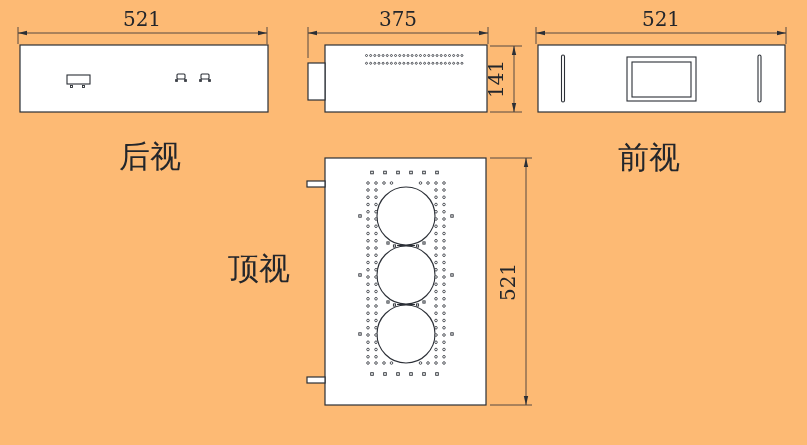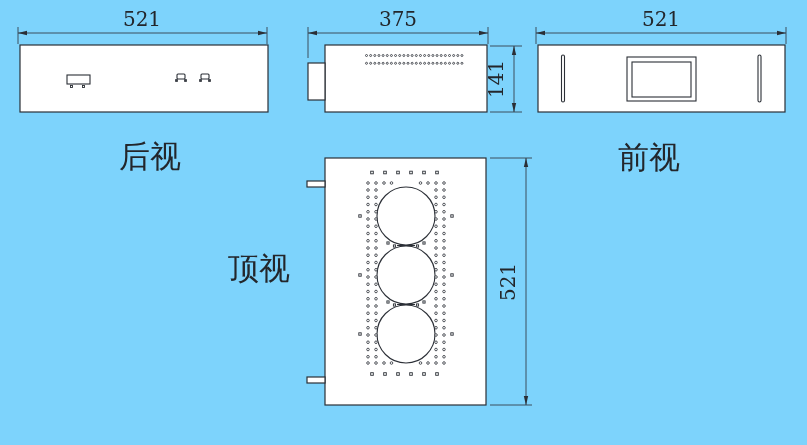--- a/index.html
+++ b/index.html
@@ -1,17 +1,17 @@
 <!DOCTYPE html>
 <html style="--line: #2b2f36;"><head>
 <meta charset="utf-8">
 <style>
   :root { --line:#2b2f36; --text:#23262b; }
   html,body { margin:0; padding:0; background:#ffffff; }
-  .stage { width:807px; height:445px; position:relative; background:#7dd3fc; overflow:hidden; }
+  .stage { width:807px; height:445px; position:relative; background:#fdba74; overflow:hidden; }
   svg { display:block; }
   .outline { fill:#ffffff; stroke:var(--line); stroke-width:1.2; }
   .feature { fill:none; stroke:var(--line); stroke-width:1.1; }
   .dim     { fill:none; stroke:var(--line); stroke-width:0.8; }
   .arrow   { fill:var(--line); stroke:none; }
   .dim-text  { font:20px "DejaVu Serif","Liberation Serif",serif; fill:var(--text); }
   .view-label{ font:31px "Liberation Serif","DejaVu Serif",serif; fill:var(--text); }
   .dot   { fill:#ffffff; stroke:var(--line); stroke-width:0.8; }
   .sqdot { fill:#ffffff; stroke:var(--line); stroke-width:0.9; }
 </style>

